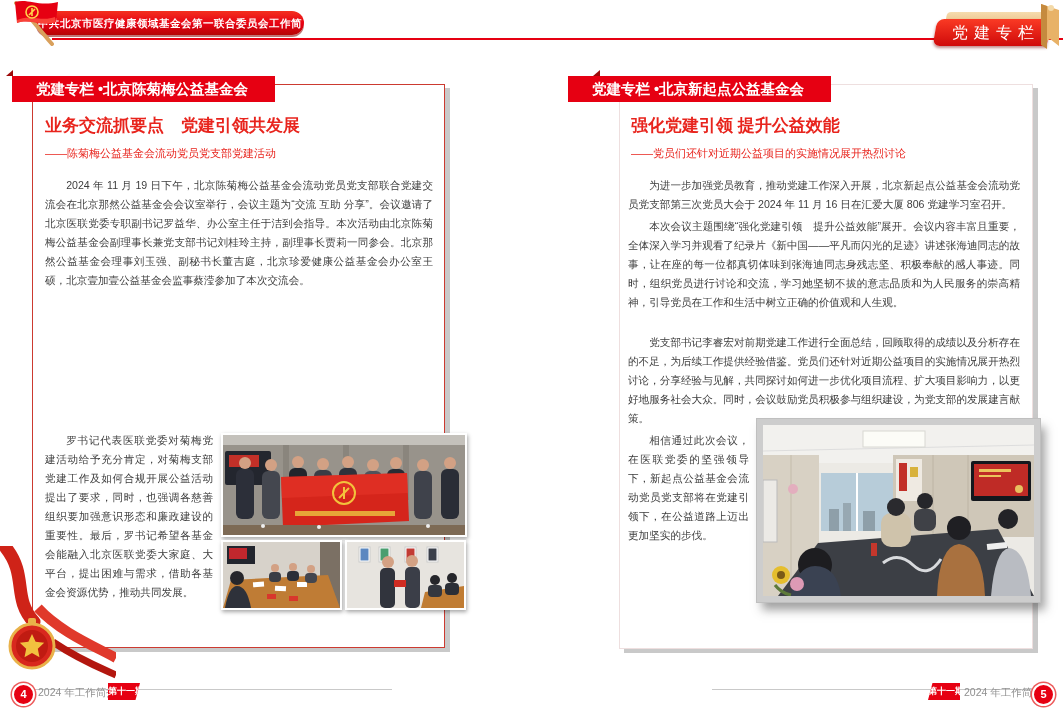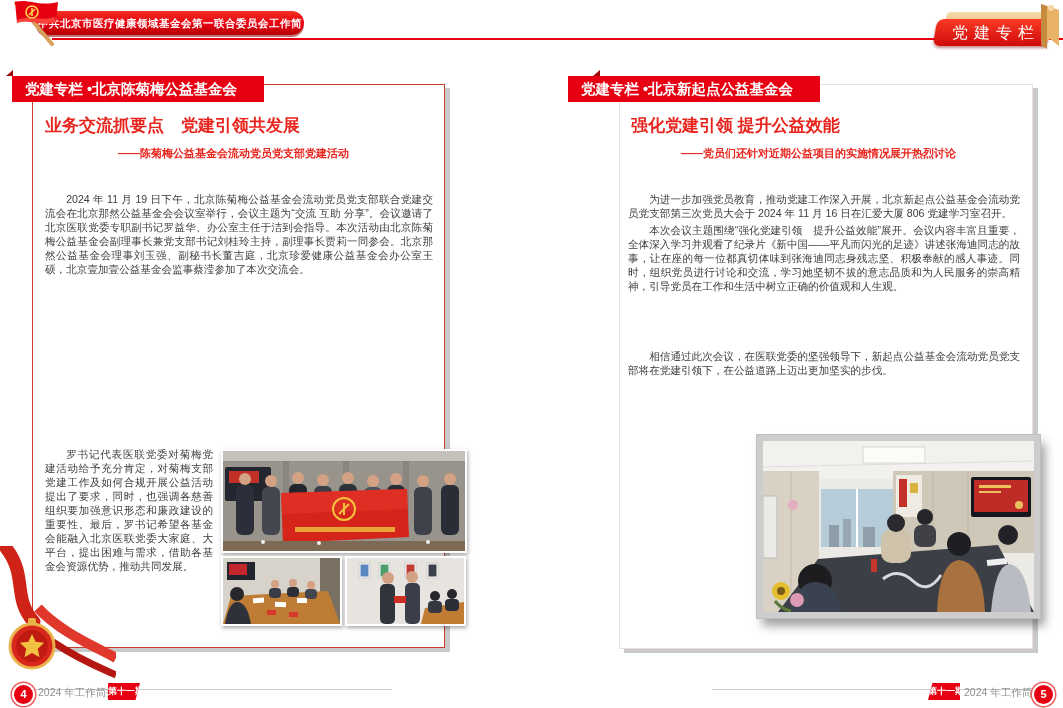--- a/index.html
+++ b/index.html
@@ -30,29 +30,29 @@
 
   
   .page-frame{background:#fff;}
   .page-frame.left{left:32px;top:84px;width:411px;height:562px;border:1.5px solid #cc3a30;
     box-shadow:5px 4px 0 #c9c9c9;}
   .page-frame.right{left:619px;top:84px;width:412px;height:563px;border:1px solid #eedfdf;
     box-shadow:5px 4px 0 #c9c9c9;}
 
   
   .section-chip{height:26px;width:239px;background:#e60012;color:#fff;font-weight:bold;
-    font-size:14.5px;line-height:26px;padding-left:13px;z-index:7;white-space:nowrap;}
+    font-size:14.5px;line-height:26px;padding-left:24px;z-index:7;white-space:nowrap;}
   .chip-fold{width:0;height:0;border-left:7px solid transparent;border-bottom:6px solid #9e0a0a;z-index:6;}
 
   
   .page-title{font-weight:bold;font-size:17px;color:#e8241d;text-align:left;width:388px;z-index:5;}
-  .page-subtitle{font-weight:bold;font-size:11px;color:#e8241d;text-align:center;z-index:5;}
-
-  
-  .body-text{font-size:10.6px;line-height:14px;color:#3d3d3d;z-index:4;margin-top:16px;}
+  .page-subtitle{font-weight:normal;font-size:11px;color:#e8241d;text-align:left;z-index:5;}
+
+  
+  .body-text{font-size:10.6px;line-height:19px;color:#3d3d3d;z-index:4;}
   .body-text p{margin:0 0 3px 0;text-indent:2em;text-align:justify;}
   .lp-body{left:45px;top:176px;width:388px;}
   .lp-flow{left:45px;top:431px;width:388px;}
   .rp-body{left:628px;top:176px;width:392px;}
   .rp-flow{left:628px;top:333px;width:392px;}
 
   
   .collage{float:right;width:246px;margin:2px -34px 4px 8px;}
   .photo{border:2px solid #fff;box-shadow:1px 2px 4px rgba(0,0,0,.35);background:#888;
     font-size:0;line-height:0;overflow:hidden;}
@@ -280,20 +280,21 @@
       <path d="M174,171 q2,-50 22,-52 q24,2 26,52 Z" fill="#a9713f"></path>
       <circle cx="245" cy="94" r="10" fill="#232327"></circle>
       <path d="M228,171 q4,-46 18,-48 q18,2 22,48 Z" fill="#b9bcc2"></path>
       <rect x="224" y="118" width="20" height="6" fill="#eee" transform="rotate(-6 234 121)"></rect>
       <circle cx="18" cy="150" r="9" fill="#e5be2e"></circle>
         <circle cx="18" cy="150" r="4" fill="#7a5a17"></circle>
       <circle cx="34" cy="159" r="7" fill="#dd9ab5"></circle>
       <path d="M12,160 q6,8 16,10" stroke="#5d7a3a" stroke-width="3" fill="none"></path>
     </svg>
   </div>
+  <p>党支部书记李睿宏对前期党建工作进行全面总结，回顾取得的成绩以及分析存在的不足，为后续工作提供经验借鉴。党员们还针对近期公益项目的实施情况展开热烈讨论，分享经验与见解，共同探讨如何进一步优化项目流程、扩大项目影响力，以更好地服务社会大众。同时，会议鼓励党员积极参与组织建设，为党支部的发展建言献策。</p>
   <p>相信通过此次会议，在医联党委的坚强领导下，新起点公益基金会流动党员党支部将在党建引领下，在公益道路上迈出更加坚实的步伐。</p>
 </div>
 
 <div class="abs footer-line l"></div>
 <div class="abs footer-line r"></div>
 
 <div class="abs page-circle" style="left:12px">4</div>
 <div class="abs footer-text" style="left:38px">2024 年工作简报</div>
 <div class="abs issue-badge l" style="left:108px">第十一期</div>
 

